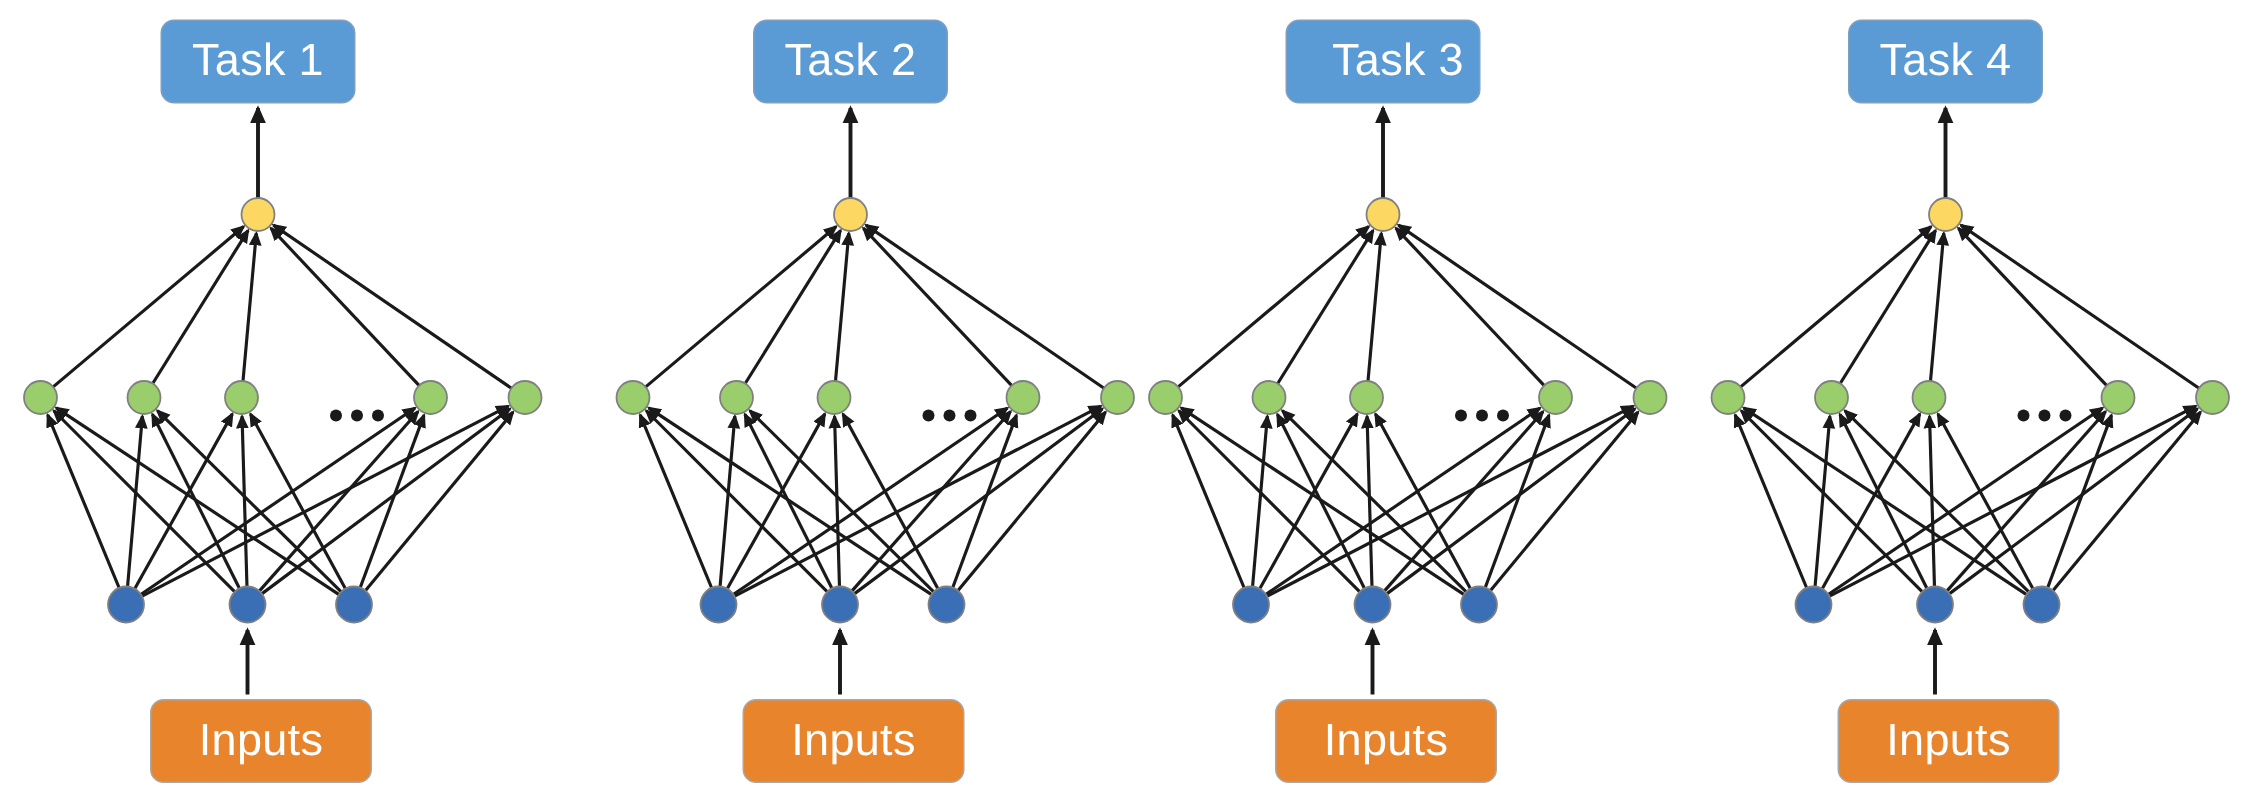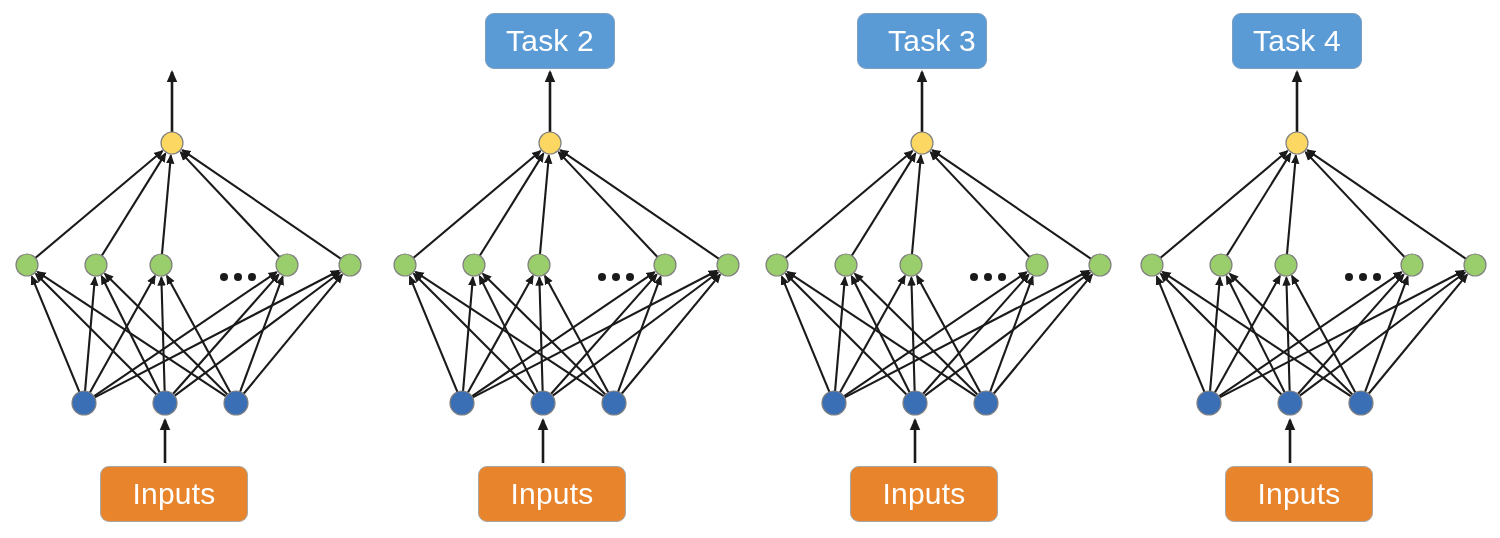--- a/index.html
+++ b/index.html
@@ -108,23 +108,24 @@
           <circle cx="287" cy="265" r="11" fill="#9ACD6B" stroke="#808080" stroke-width="1.2"></circle>
           <circle cx="350" cy="265" r="11" fill="#9ACD6B" stroke="#808080" stroke-width="1.2"></circle>
           <circle cx="172" cy="143" r="11" fill="#FCD863" stroke="#808080" stroke-width="1.2"></circle>
         </g>
         <g>
           <circle cx="224" cy="277" r="4" fill="#1A1A1A"></circle>
           <circle cx="238" cy="277" r="4" fill="#1A1A1A"></circle>
           <circle cx="252" cy="277" r="4" fill="#1A1A1A"></circle>
         </g>
       </svg>
-      <div class="box-label inputs-box" style="background: rgb(232, 132, 44); border-color: rgb(168, 168, 168);">Inputs</div>
-    </div>
-    <div class="panel" style="left: 378px;">
+      <div class="box-label task-box" style="background: rgb(91, 155, 213); border-color: rgb(127, 159, 192);">Task 1</div>
+      <div class="box-label inputs-box" style="background: rgb(232, 132, 44); border-color: rgb(168, 168, 168);">Inputs</div>
+    </div>
+    <div class="panel" style="left: 395px;">
       <svg class="panel-svg" viewBox="0 0 375 538" width="375" height="538">
         <defs>
           <marker id="arrow-1" viewBox="0 0 10 10" refX="8.4" refY="5" markerWidth="4.6" markerHeight="4.6" orient="auto-start-reverse" markerUnits="strokeWidth">
             <path d="M 0 0.6 L 10 5 L 0 9.4 z" fill="#1A1A1A"></path>
           </marker>
         </defs>
         <g>
           <line x1="79.80063830138228" y1="392.83312430860974" x2="31.772001930247413" y2="276.5532678311253" stroke="#1A1A1A" stroke-width="2.1" marker-end="url(#arrow-1)"></line>
           <line x1="84.95292578001326" y1="392.04135352984747" x2="94.91712979543948" y2="277.45300735244604" stroke="#1A1A1A" stroke-width="2.1" marker-end="url(#arrow-1)"></line>
           <line x1="89.35979342665578" y1="393.3941364561234" x2="154.90932565152752" y2="275.9157540271325" stroke="#1A1A1A" stroke-width="2.1" marker-end="url(#arrow-1)"></line>

